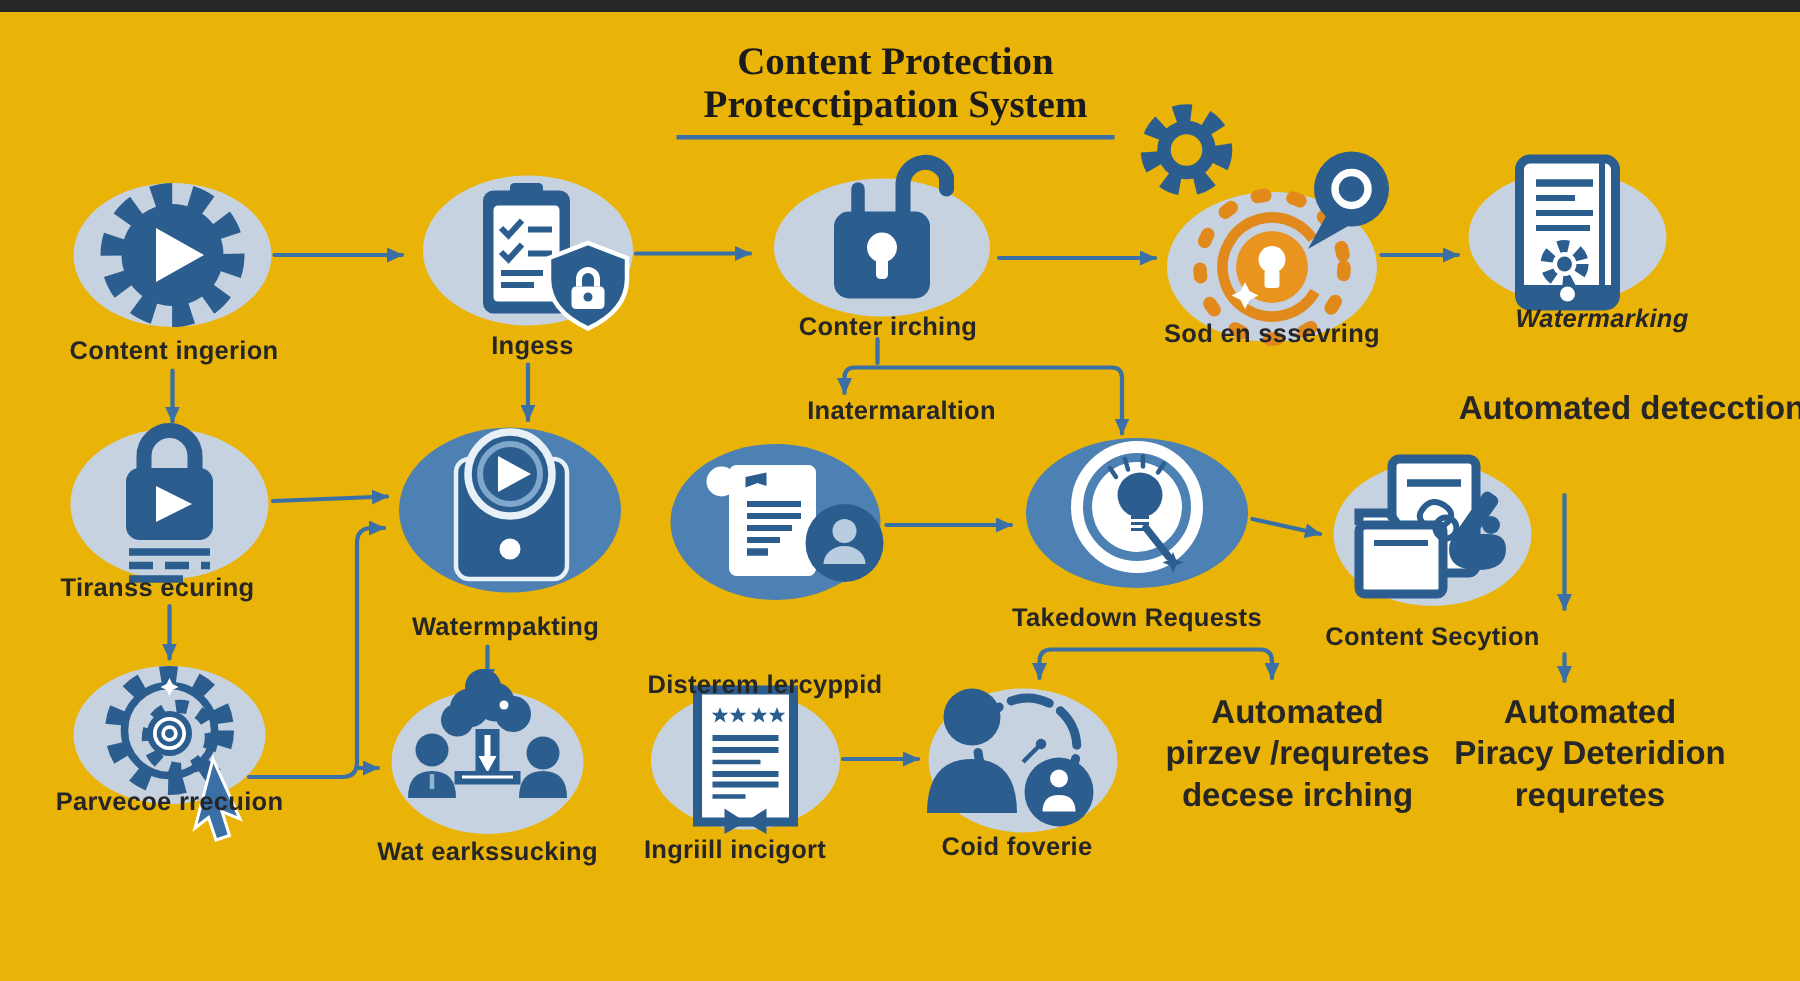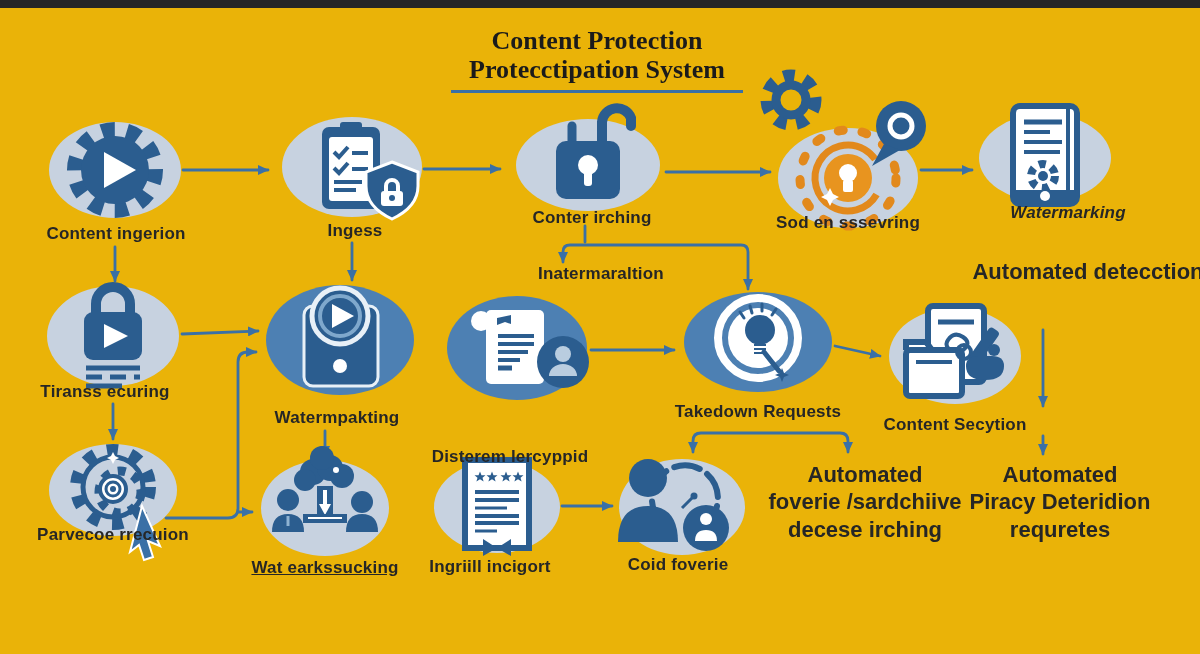--- a/index.html
+++ b/index.html
@@ -296,33 +296,33 @@
   <div class="lbl" style="left:355px;top:221px;">Ingess</div>
   <div class="lbl" style="left:592px;top:208px;text-align:right;">Conter irching</div>
   <div class="lbl" style="left:848px;top:213px;">Sod en sssevring</div>
   <div class="lbl" style="left:1068px;top:203px;font-style:italic;">Watermarking</div>
   <div class="lbl" style="left:105px;top:382px;">Tiranss ecuring</div>
   <div class="lbl" style="left:337px;top:408px;">Watermpakting</div>
   <div class="lbl" style="left:510px;top:411px;margin-top:36px;">Disterem lercyppid</div>
   <div class="lbl" style="left:758px;top:402px;text-align:center;">Takedown Requests</div>
   <div class="lbl" style="left:955px;top:415px;text-align:center;">Content Secytion</div>
   <div class="lbl" style="left:113px;top:525px;">Parvecoe rrecuion</div>
-  <div class="lbl" style="left:325px;top:558px;text-decoration:underline;">Wat earkssucking</div>
+  <div class="lbl" style="left:325px;top:558px;">Wat earkssucking</div>
   <div class="lbl" style="left:490px;top:557px;">Ingriill incigort</div>
   <div class="lbl" style="left:678px;top:555px;">Coid foverie</div>
 
   <div class="lbl" style="left:601px;top:264px;">Inatermaraltion</div>
 
   <div class="ann" style="left:1088px;top:258px;">
     <div>Automated detecction</div>
   </div>
 
   <div class="ann" style="left:865px;top:461px;">
     <div>Automated</div>
-    <div>foverie /sardchiive</div>
+    <div>pirzev /requretes</div>
     <div>decese irching</div>
   </div>
 
   <div class="ann" style="left:1060px;top:461px;">
     <div>Automated</div>
     <div>Piracy Deteridion</div>
     <div>requretes</div>
   </div>
 </div>
 

